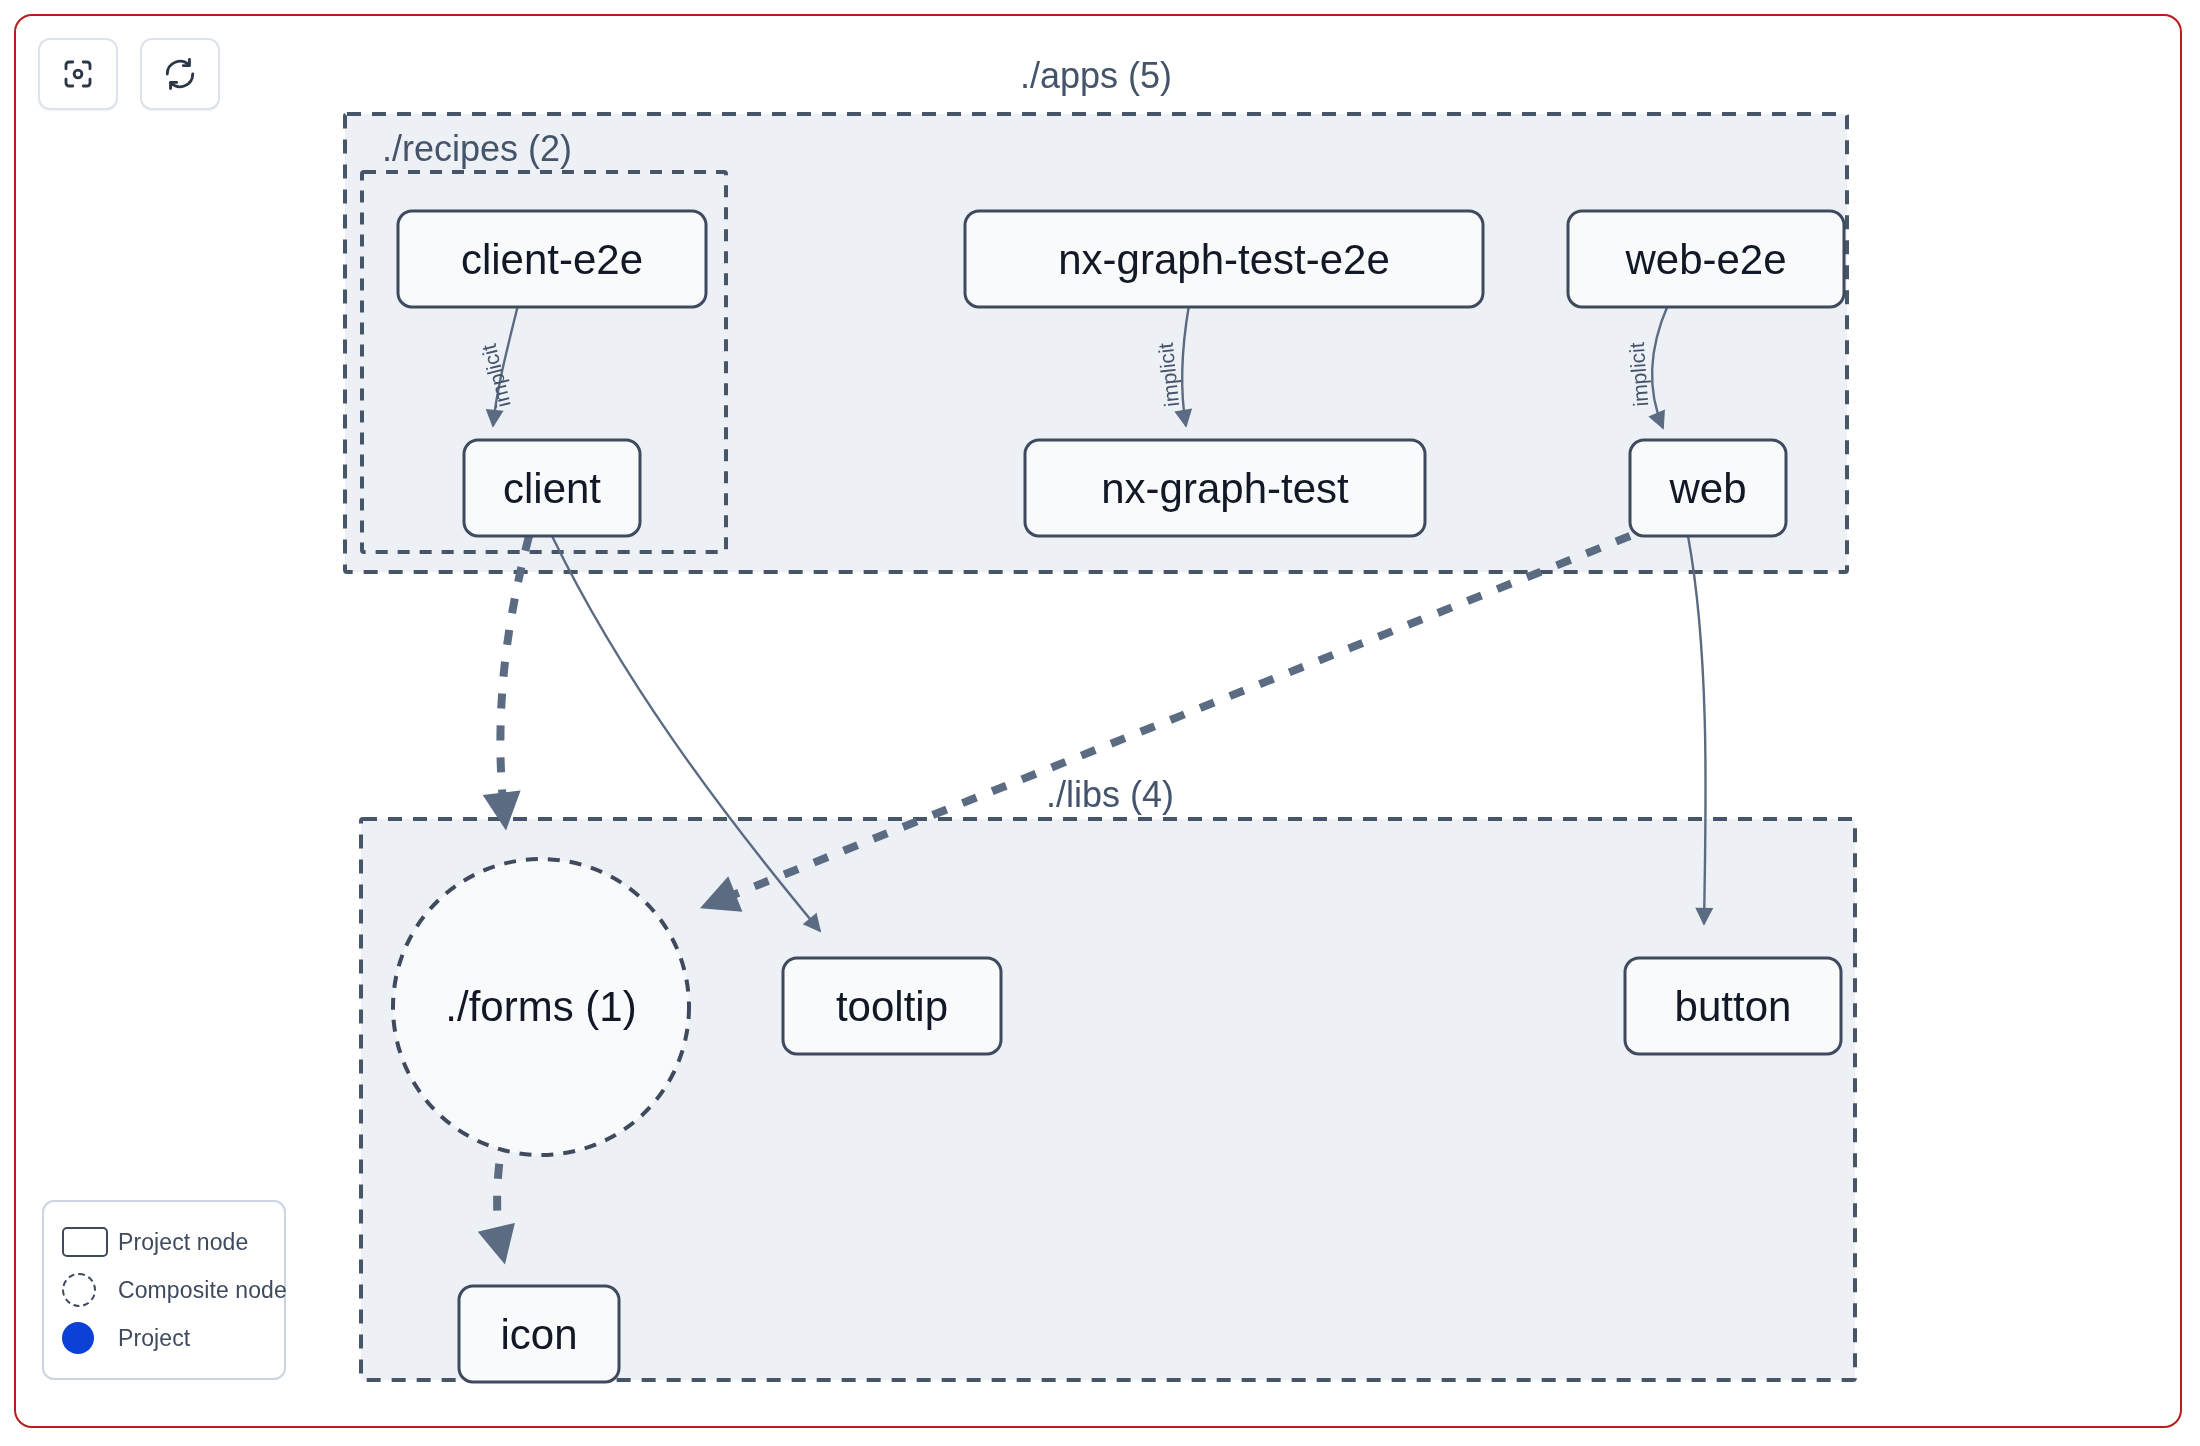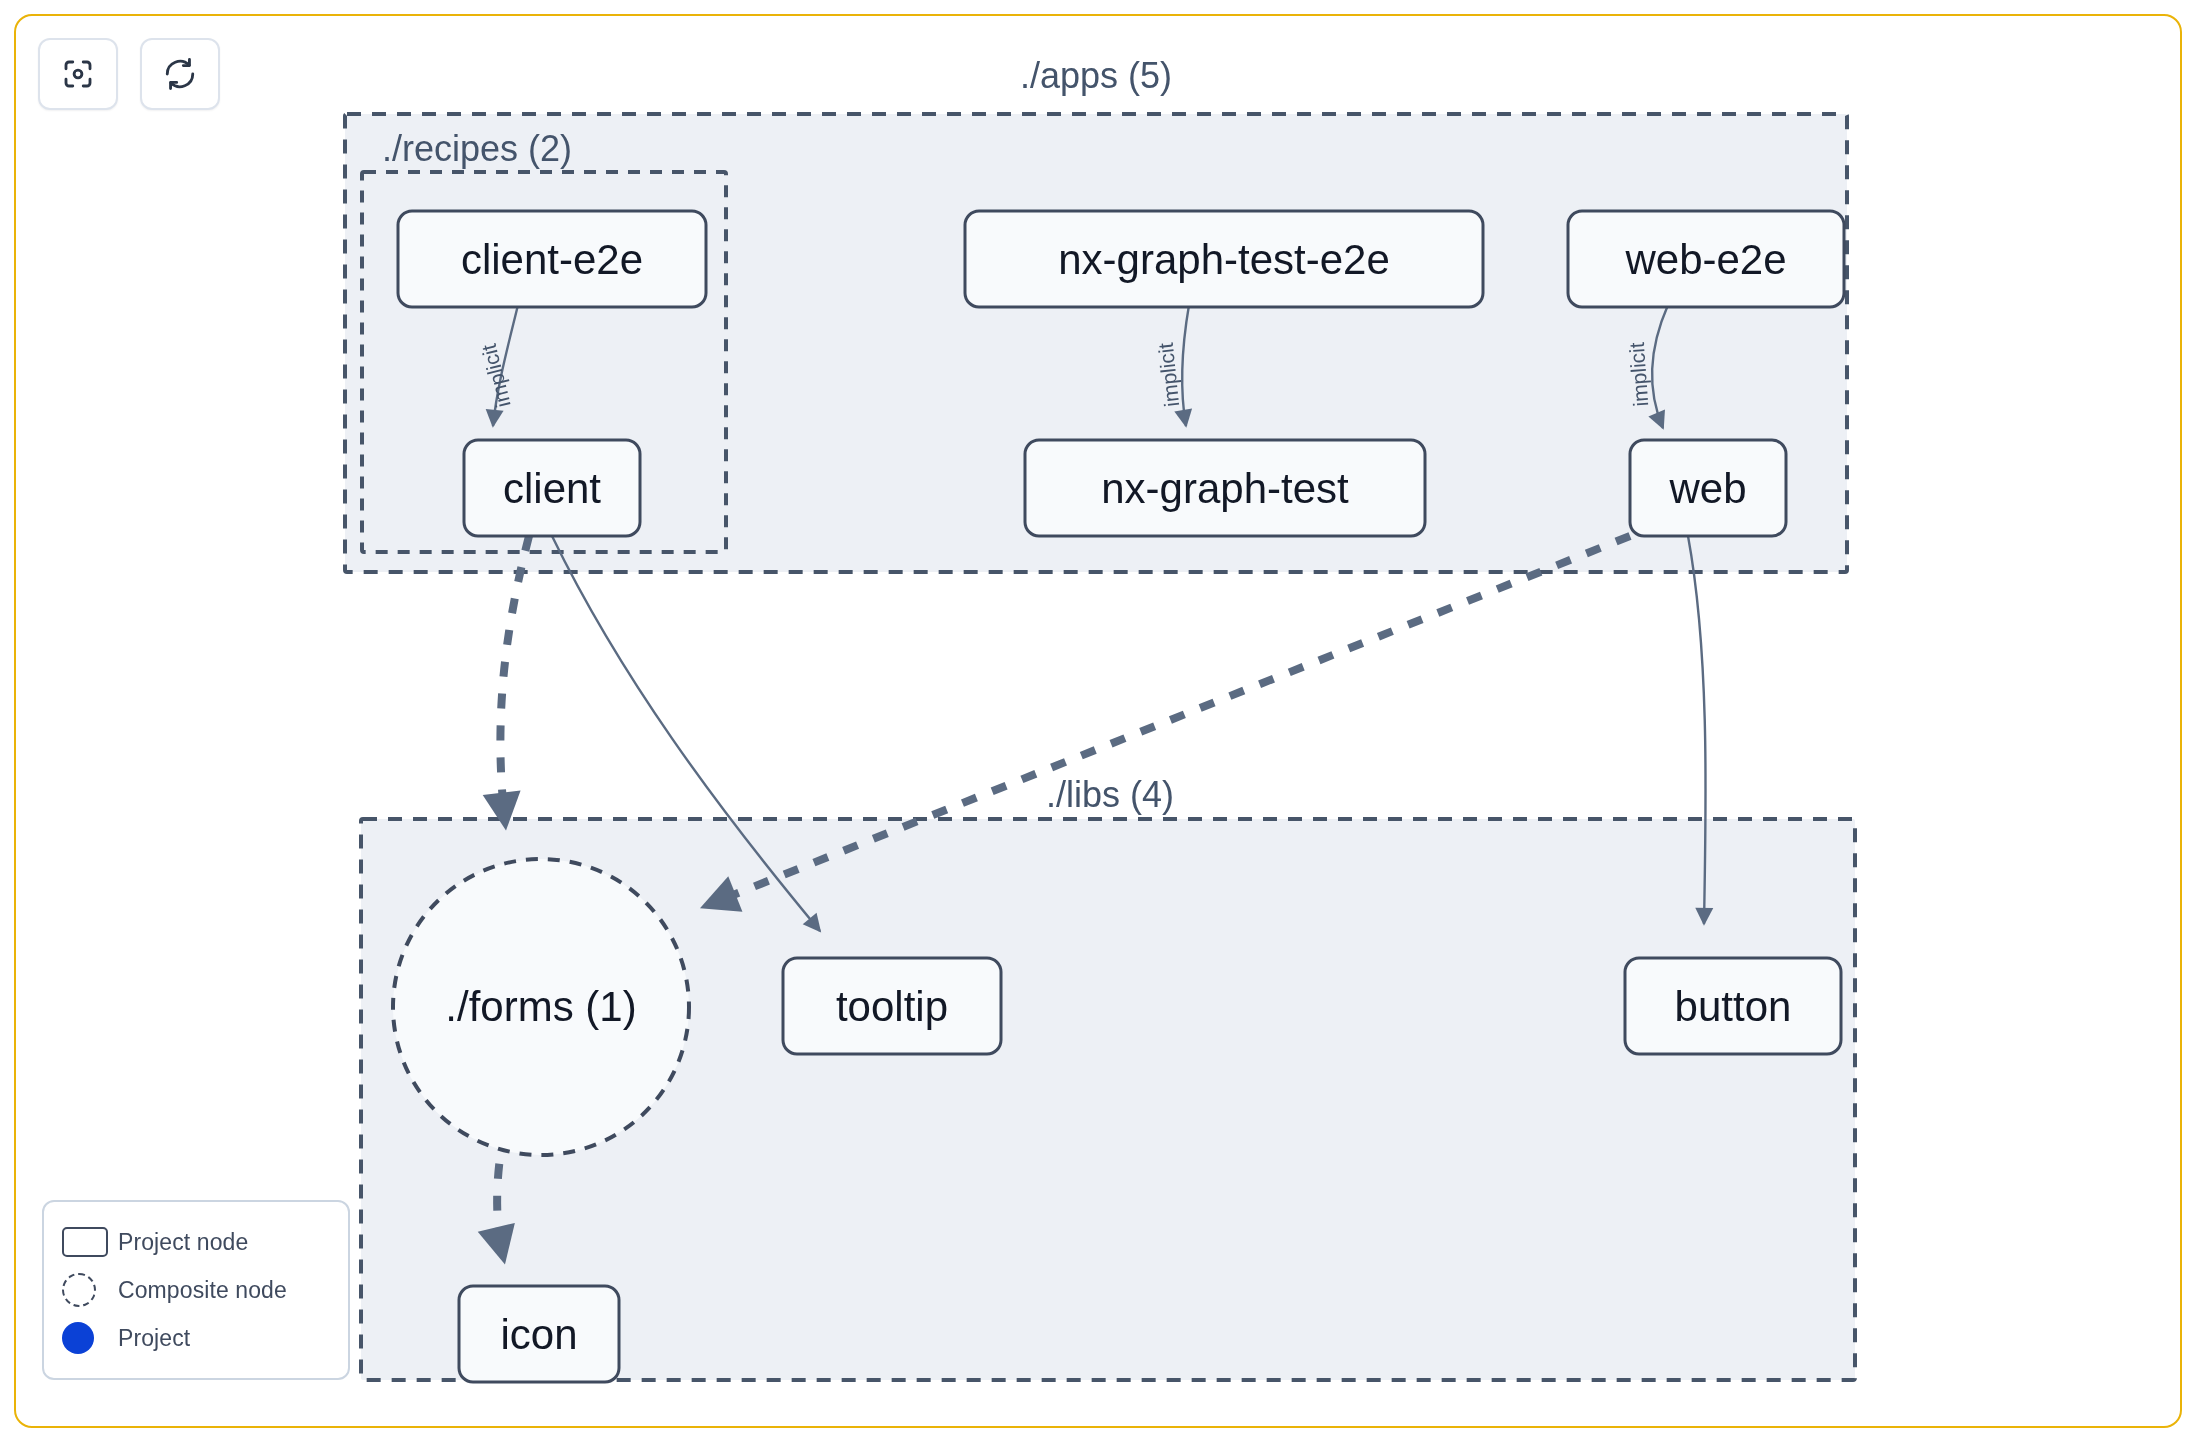--- a/index.html
+++ b/index.html
@@ -17,21 +17,21 @@
   }
 
   
   .graph-panel {
     position: absolute;
     left: 14px;
     top: 14px;
     width: 2168px;
     height: 1414px;
     box-sizing: border-box;
-    border: 2px solid #eab308;
+    border: 2px solid #b91c1c;
     border-radius: 18px;
     background: #ffffff;
     overflow: hidden;
   }
 
   
   .toolbar {
     position: absolute;
     left: 22px;
     top: 22px;
@@ -60,21 +60,21 @@
     left: 0; top: 0;
     width: 2168px;
     height: 1414px;
   }
 
   
   .legend {
     position: absolute;
     left: 26px;
     top: 1184px;
-    width: 308px;
+    width: 244px;
     box-sizing: border-box;
     border: 2px solid #cbd5e1;
     border-radius: 12px;
     background: #ffffff;
     padding: 16px 18px 16px 18px;
     z-index: 40;
   }
   .legend-row {
     display: flex;
     align-items: center;

